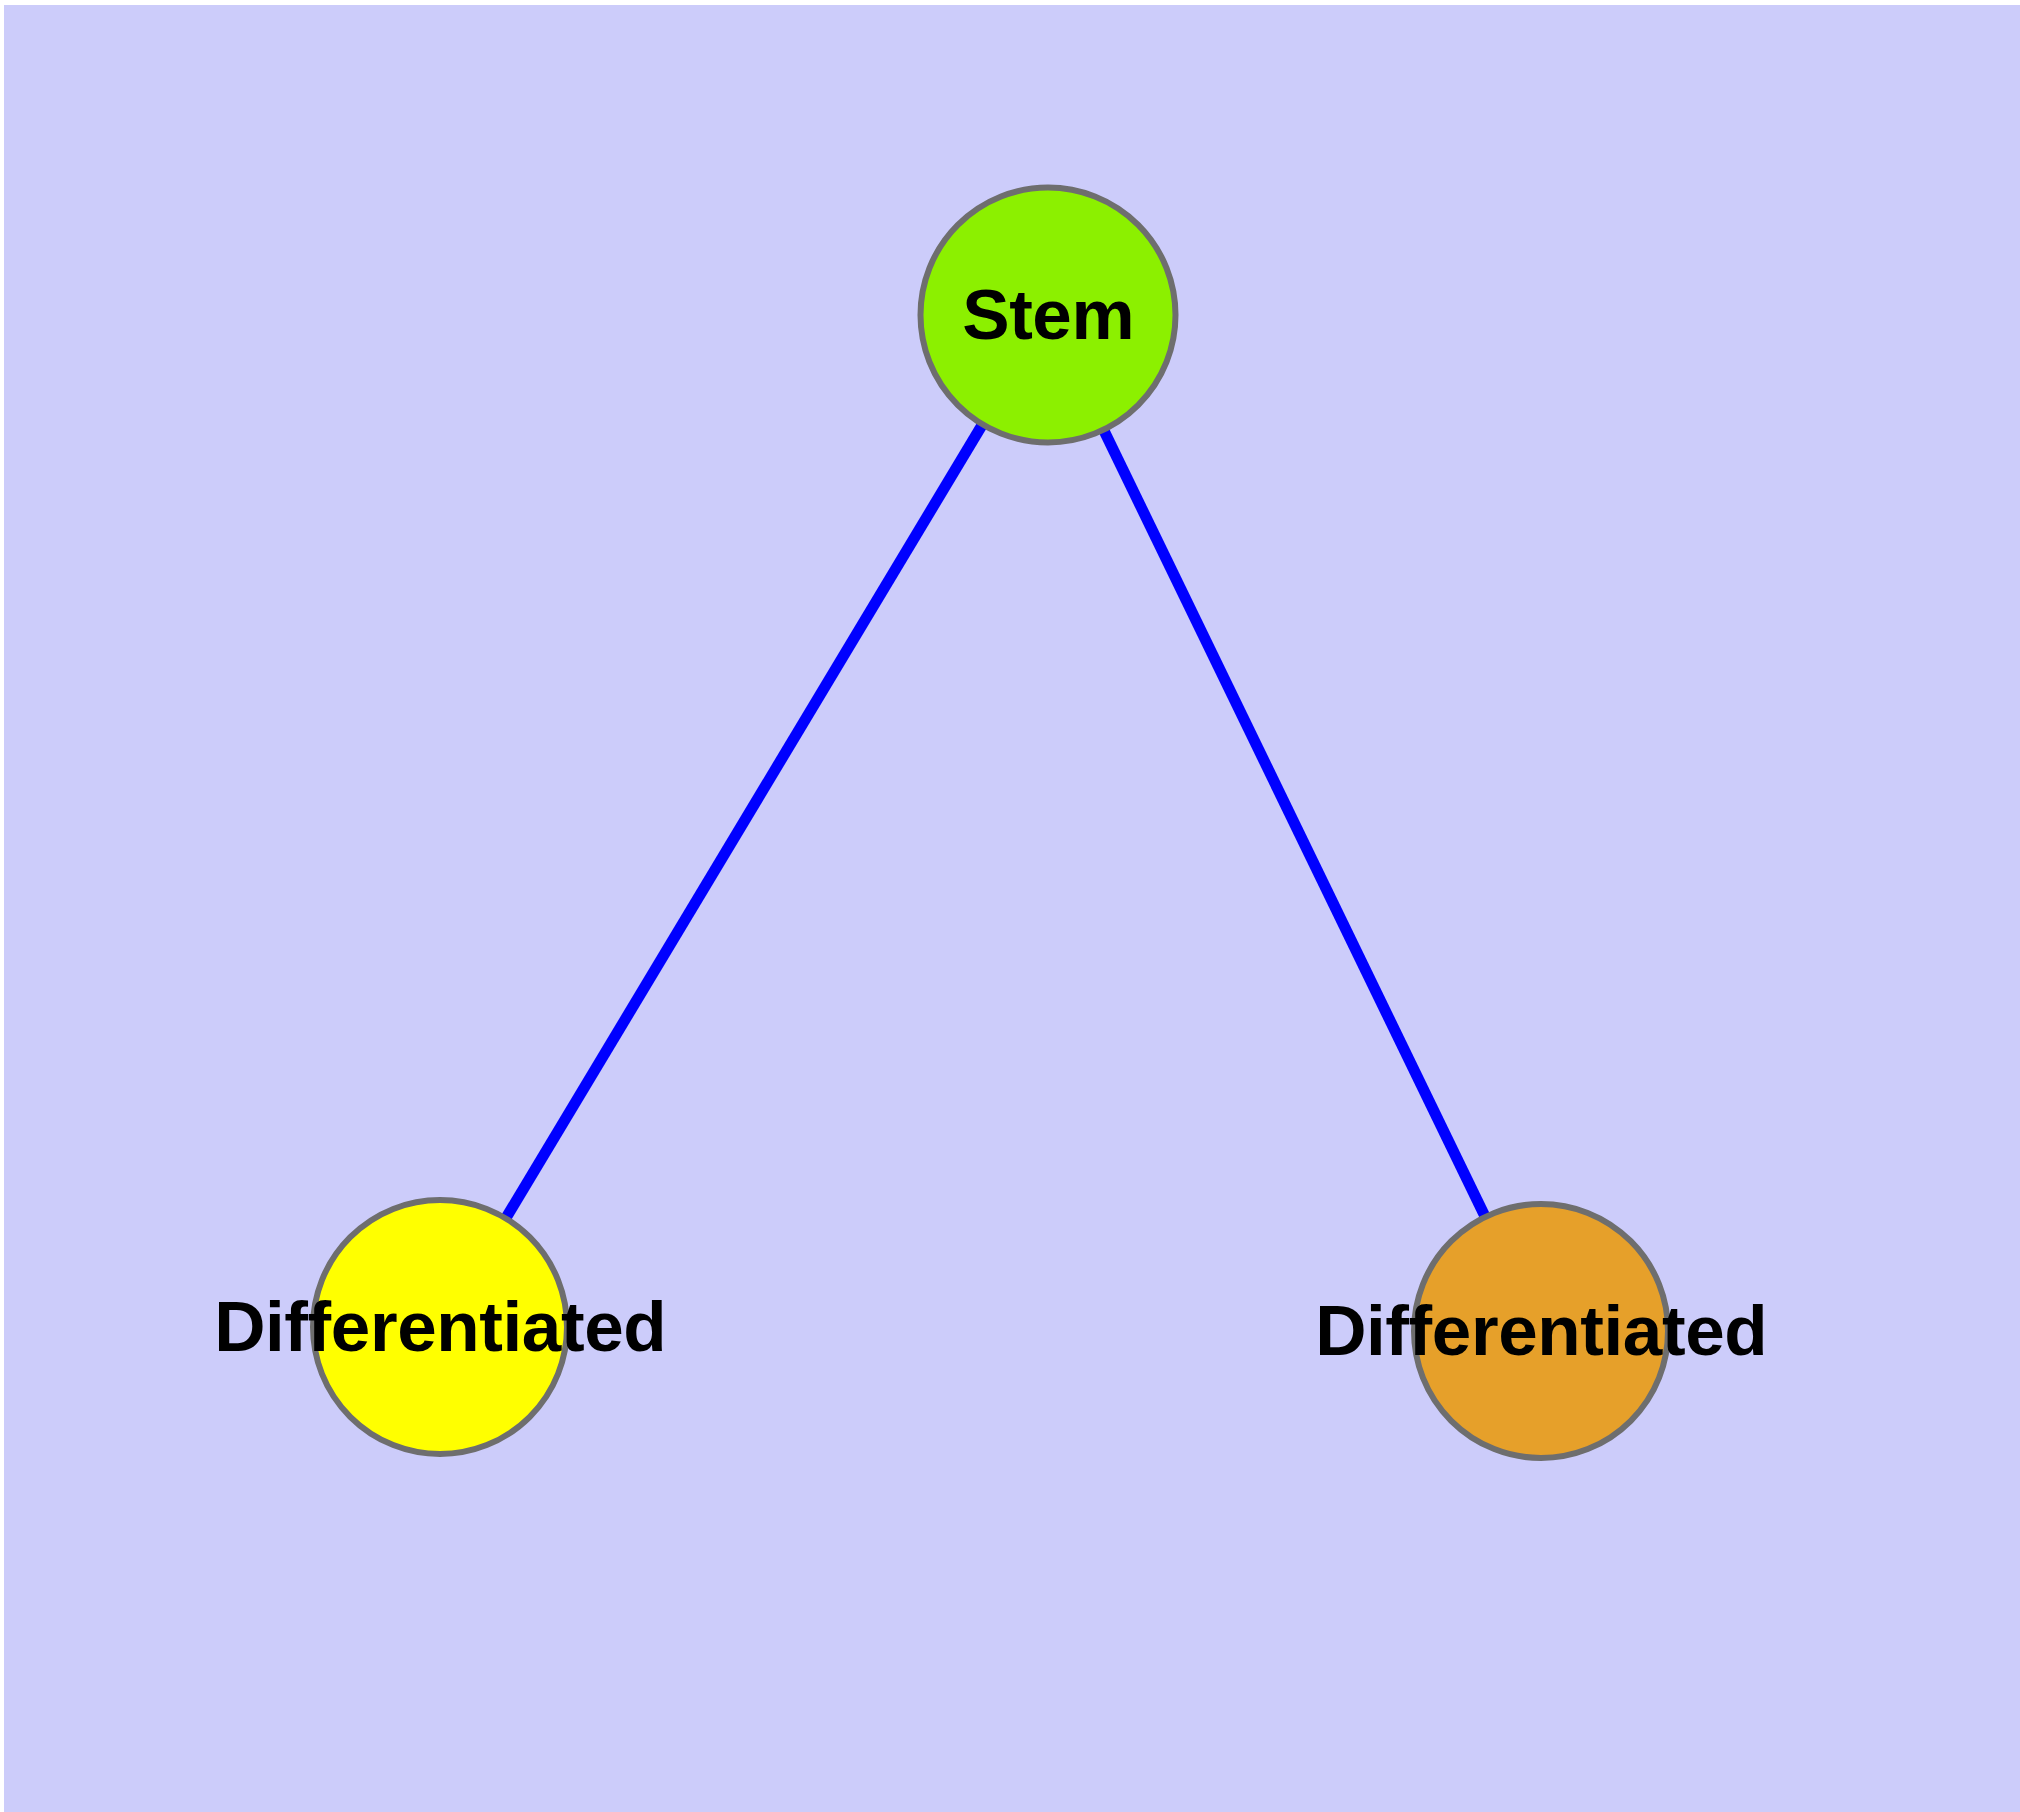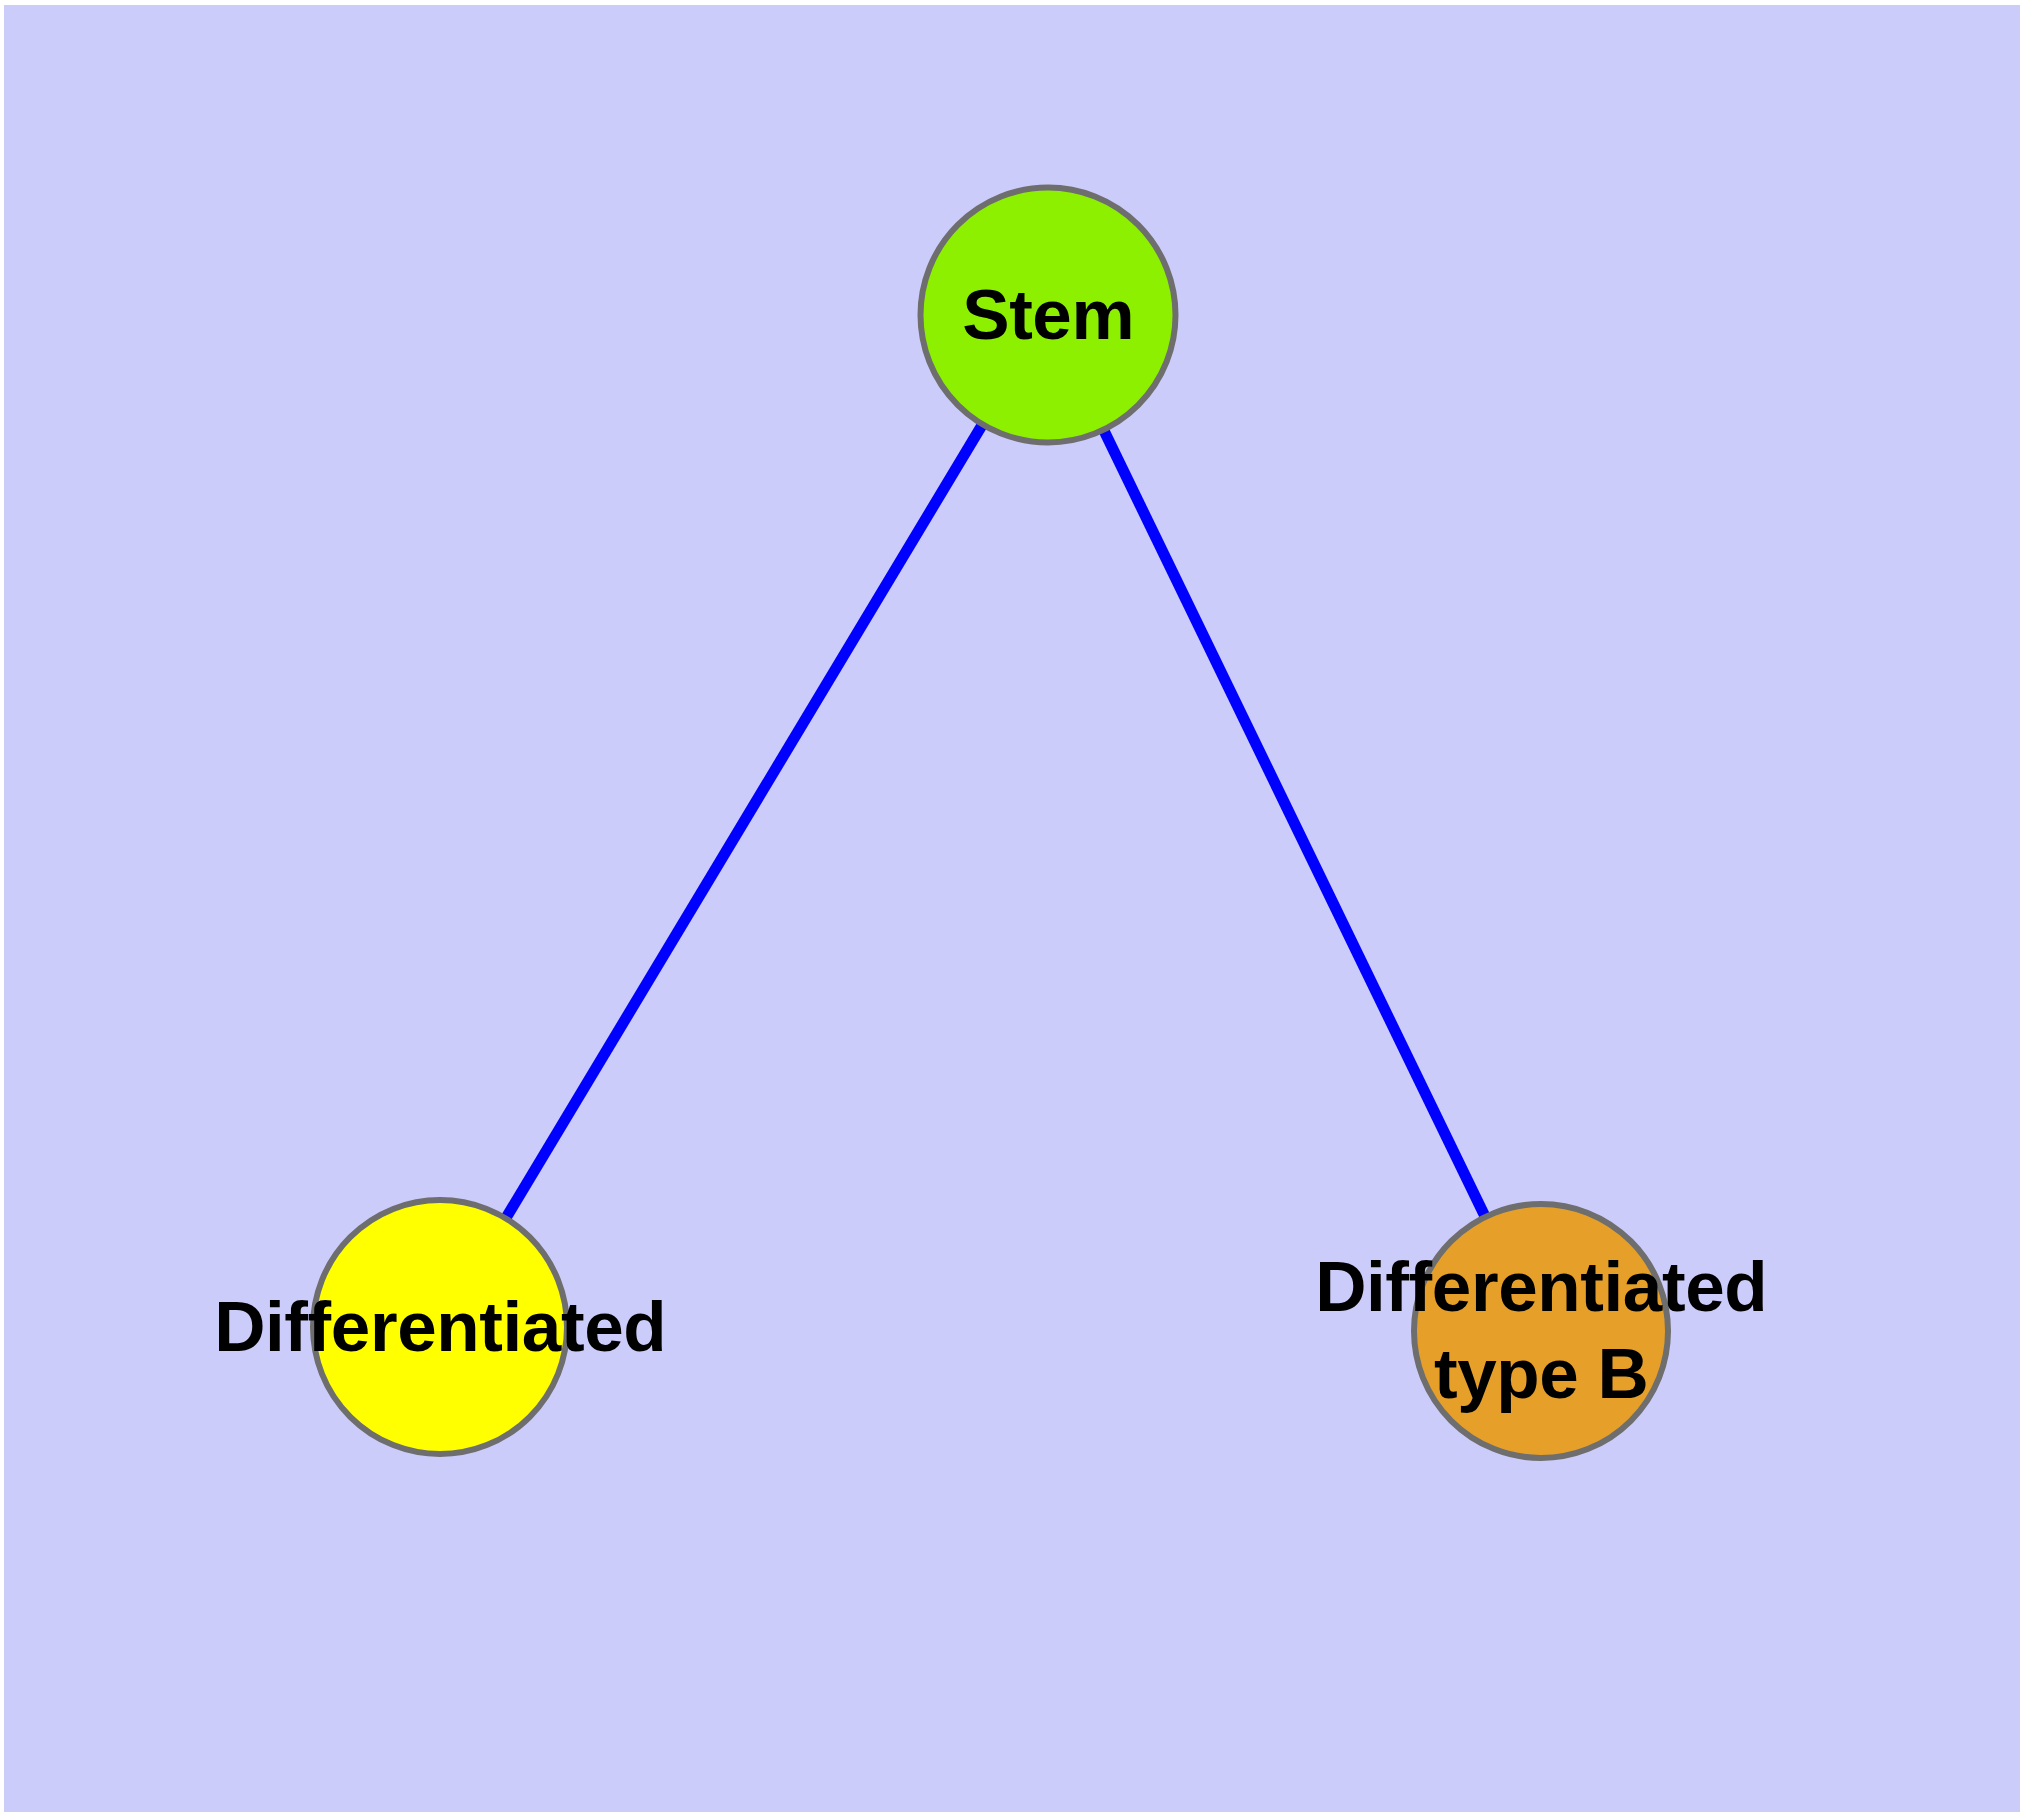--- a/index.html
+++ b/index.html
@@ -85,19 +85,18 @@
       <div class="node-label" style="left:1044px; top:310px; font-size:71px;">
         <span class="label-line">Stem</span>
       </div>
 
       <div class="node-label" style="left:436px; top:1322px; font-size:71px;">
         <span class="label-line">Differentiated</span>
       </div>
 
       <div class="node-label" style="left:1537px; top:1326px; font-size:71px;">
         <span class="label-line">Differentiated</span>
-        <span class="label-line">type B</span>
       </div>
 
     </div>
   </div>
 </div>
 
 
 </body></html>

